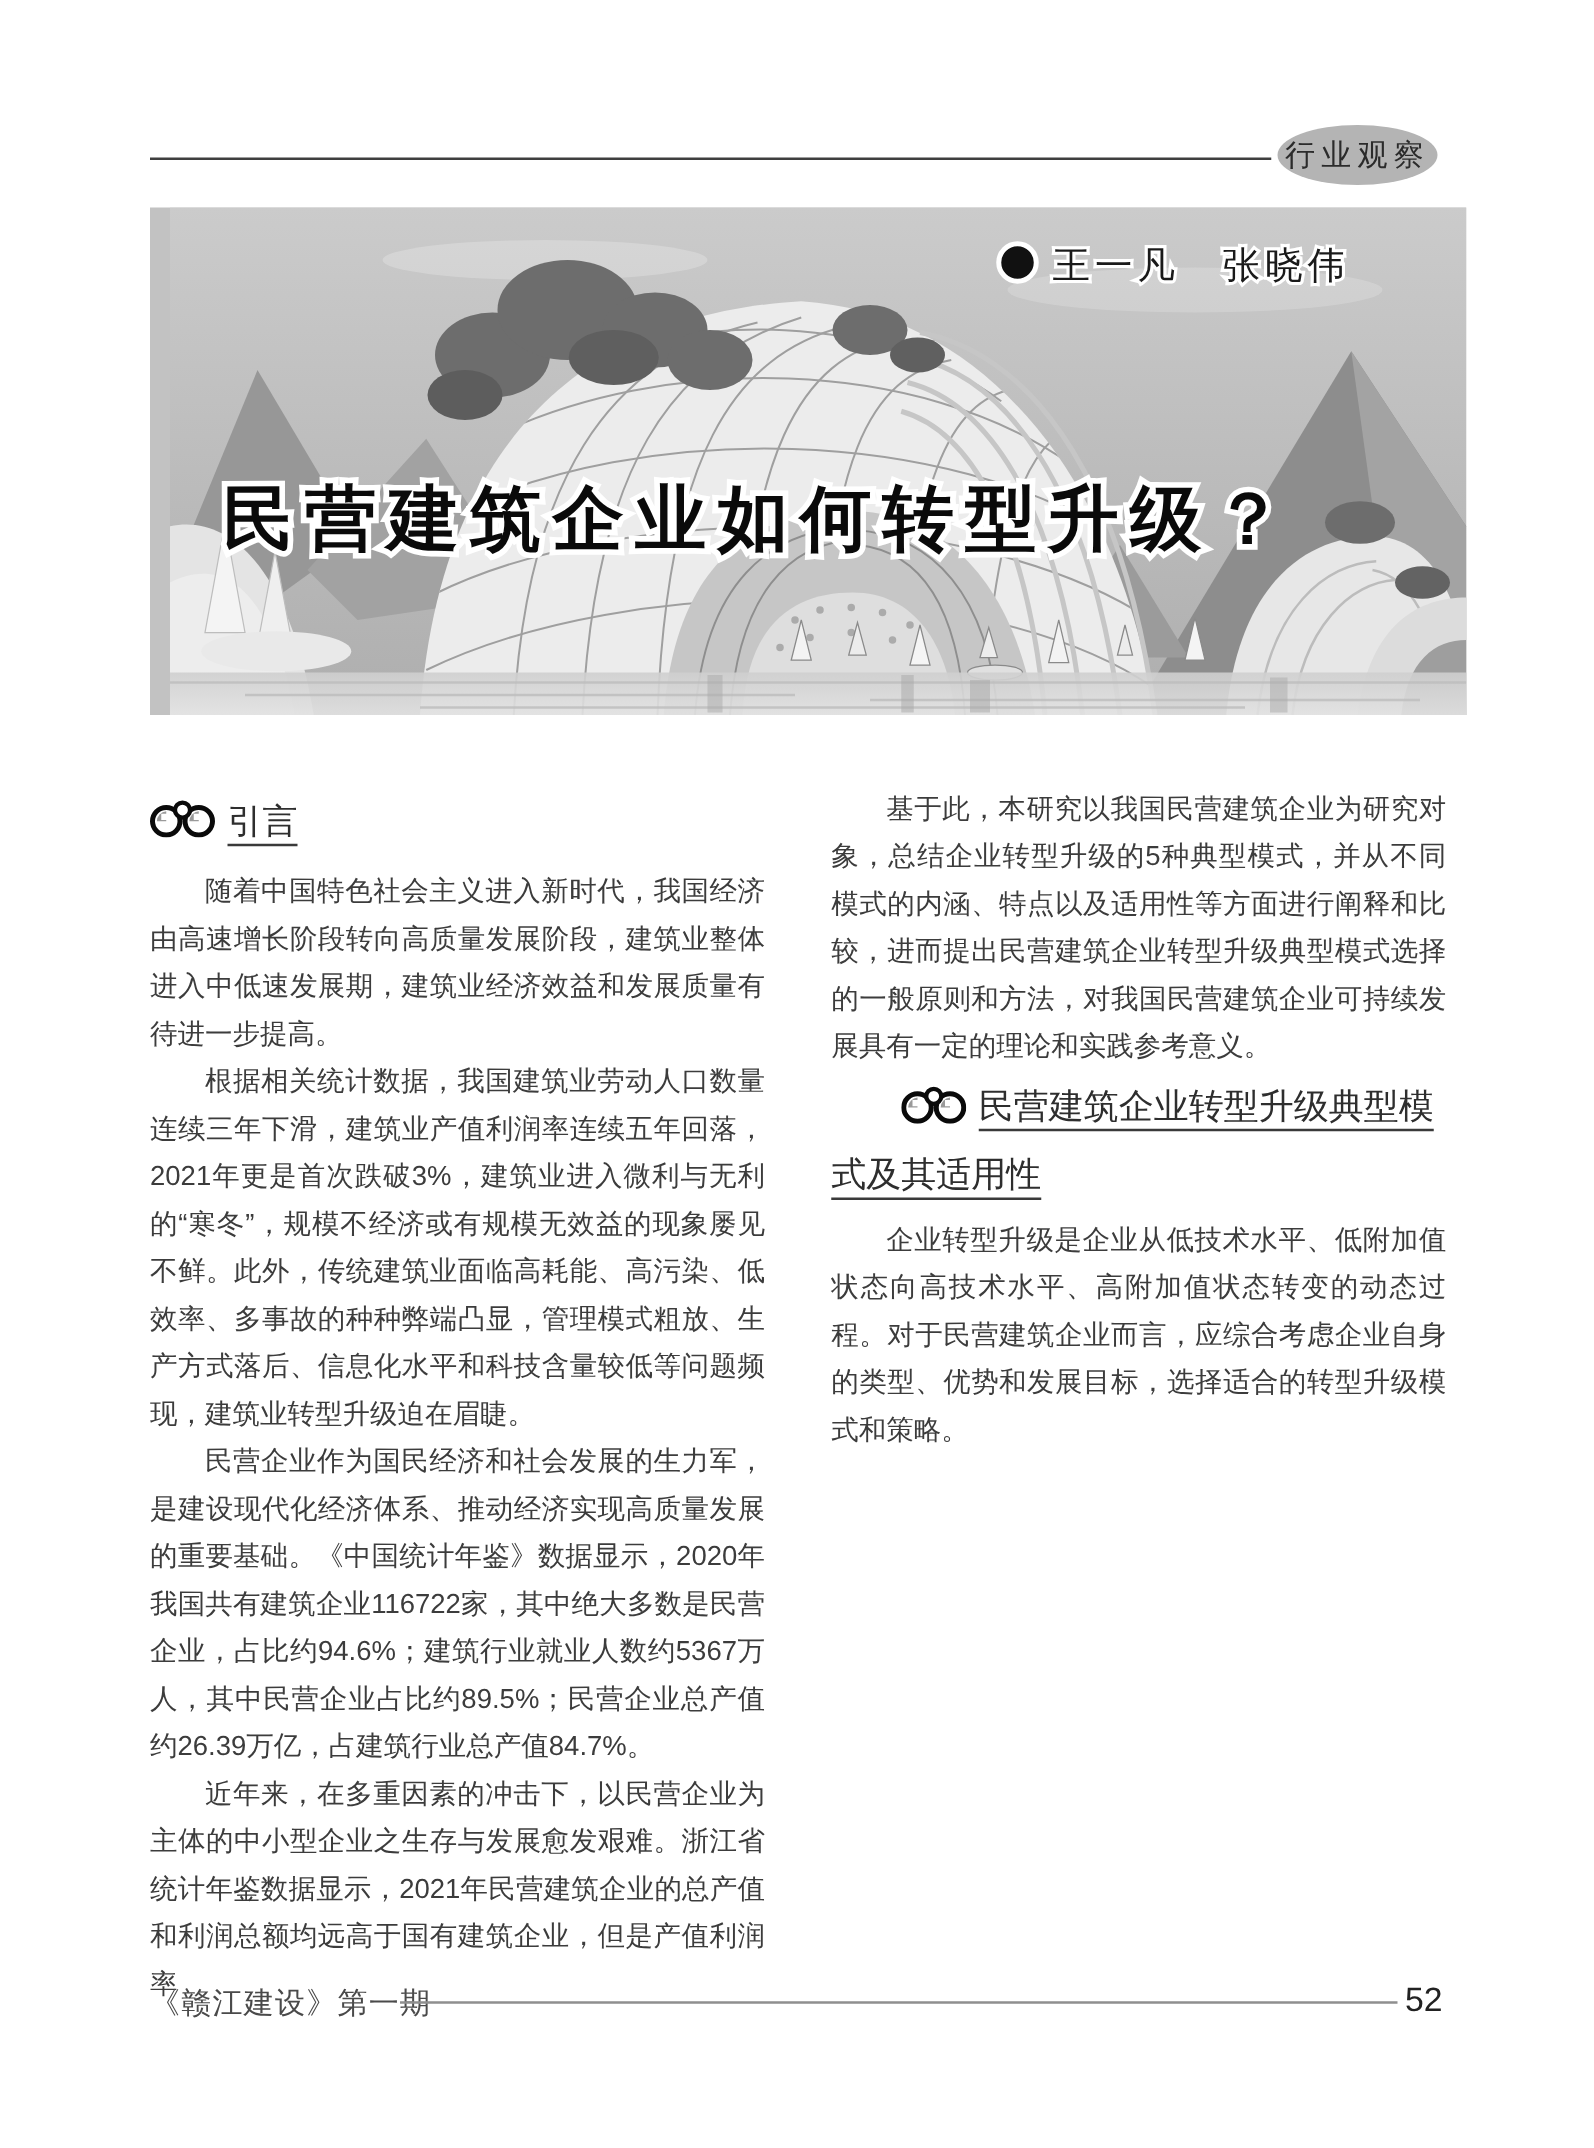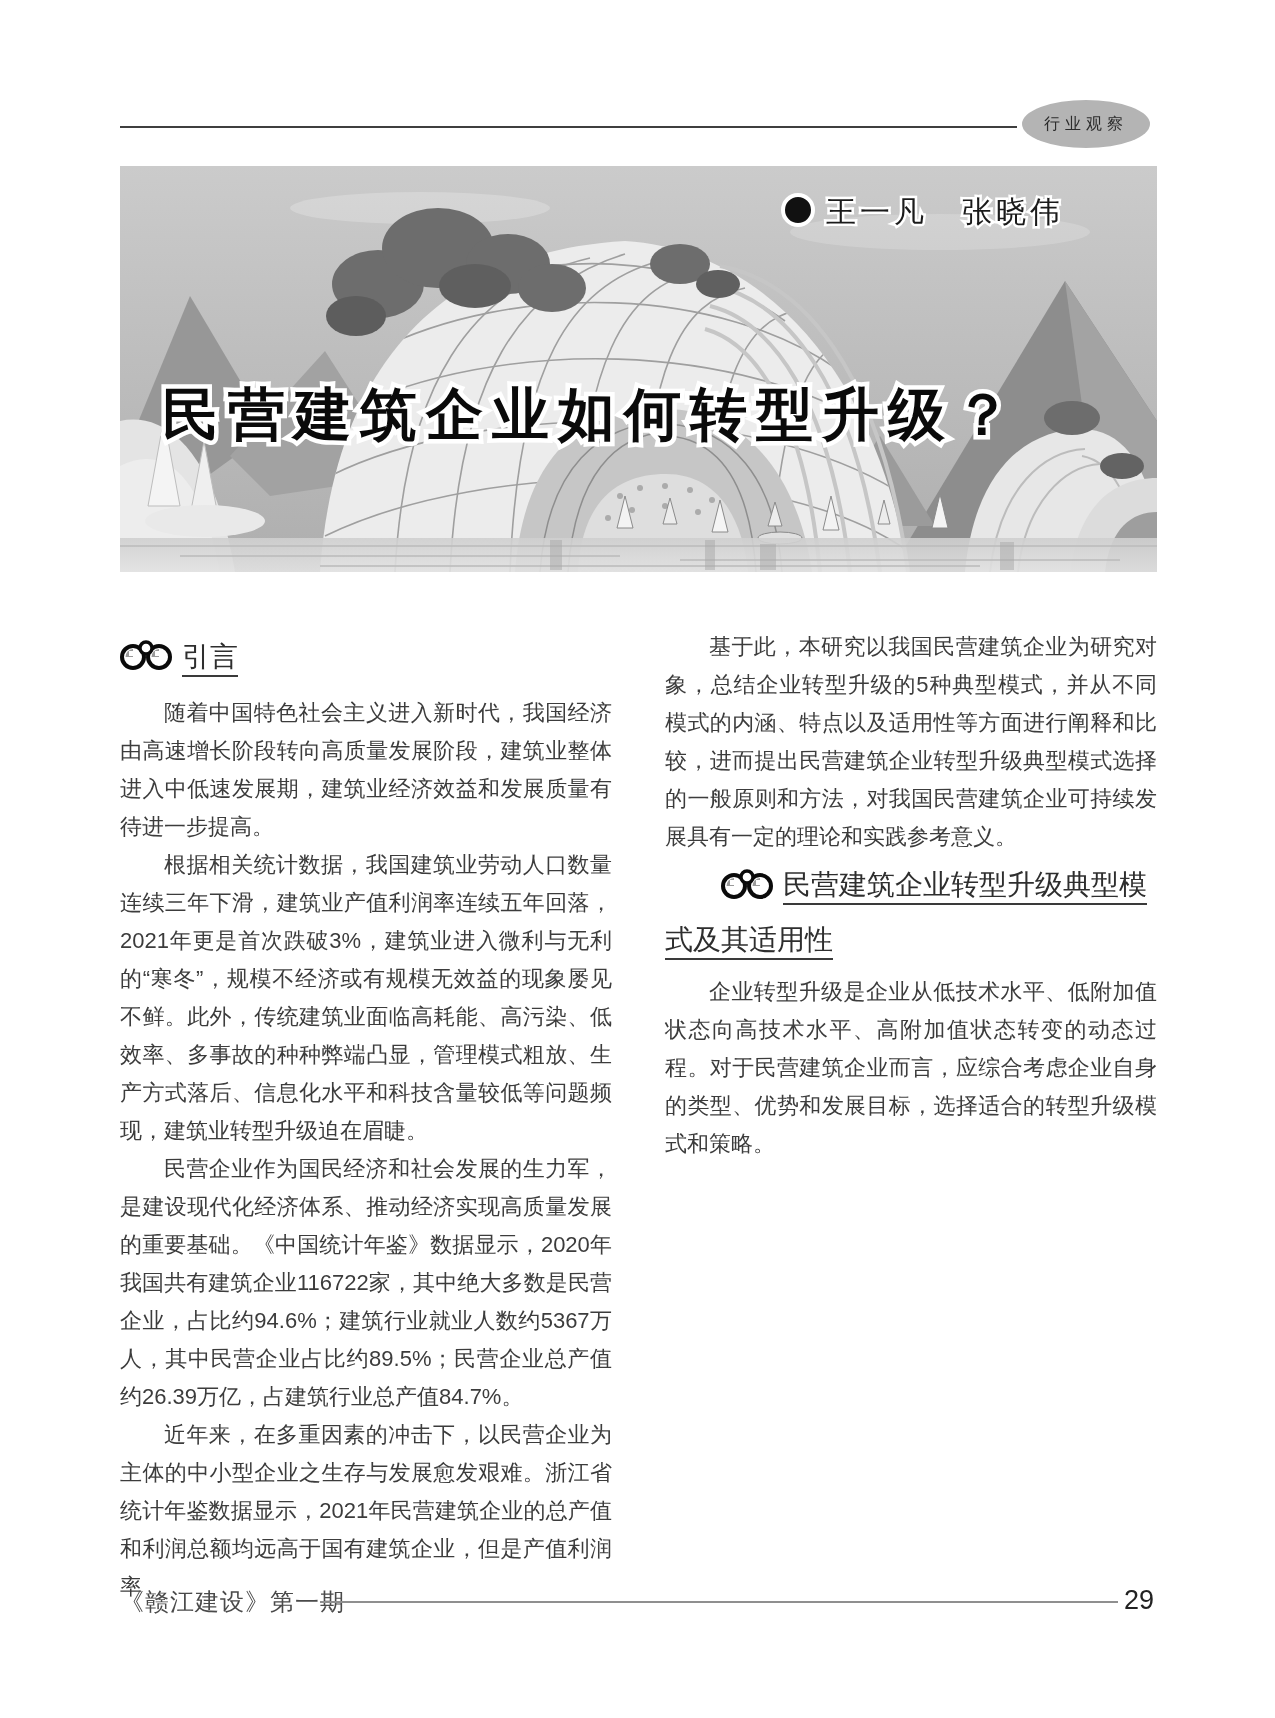--- a/index.html
+++ b/index.html
@@ -14,26 +14,27 @@
   
   .top-rule{
     position:absolute;left:120px;top:126px;width:897px;height:2px;
     background:#3f3f3f;
   }
   .badge{
     position:absolute;left:1022px;top:100px;width:128px;height:48px;
     border-radius:50%;
     display:flex;align-items:center;justify-content:center;
     font-family:"Liberation Serif","DejaVu Serif",serif;
-    font-size:16px;letter-spacing:5px;color:#2b2b2b;
+    font-size:24px;letter-spacing:5px;color:#2b2b2b;
   }
   
   .hero{
     position:absolute;left:120px;top:166px;width:1037px;height:406px;
     background:#c2c2c2;
+    padding-left:16px;
   }
   .hero svg{display:block;width:100%;height:100%;}
   
   .columns{
     position:absolute;left:120px;top:628px;width:1037px;
     display:flex;justify-content:space-between;gap:32px;
   }
   .col{width:492px;font-size:22px;line-height:38px;text-align:justify;color:#3c3c3c;}
   .p{margin:0;text-indent:2em;}
   .p.cont{text-indent:0;}
@@ -250,15 +251,15 @@
             </svg>
           </span><span class="h-text">民营建筑企业转型升级典型模式及其适用性</span>
         </span>
       </div>
       <p class="p">企业转型升级是企业从低技术水平、低附加值状态向高技术水平、高附加值状态转变的动态过程。对于民营建筑企业而言，应综合考虑企业自身的类型、优势和发展目标，选择适合的转型升级模式和策略。</p>
     </div>
   </div>
 
   <div class="footer-journal">《赣江建设》第一期</div>
   <div class="footer-rule"></div>
-  <div class="footer-page">29</div>
+  <div class="footer-page">52</div>
 
 </div>
 
 </body></html>

